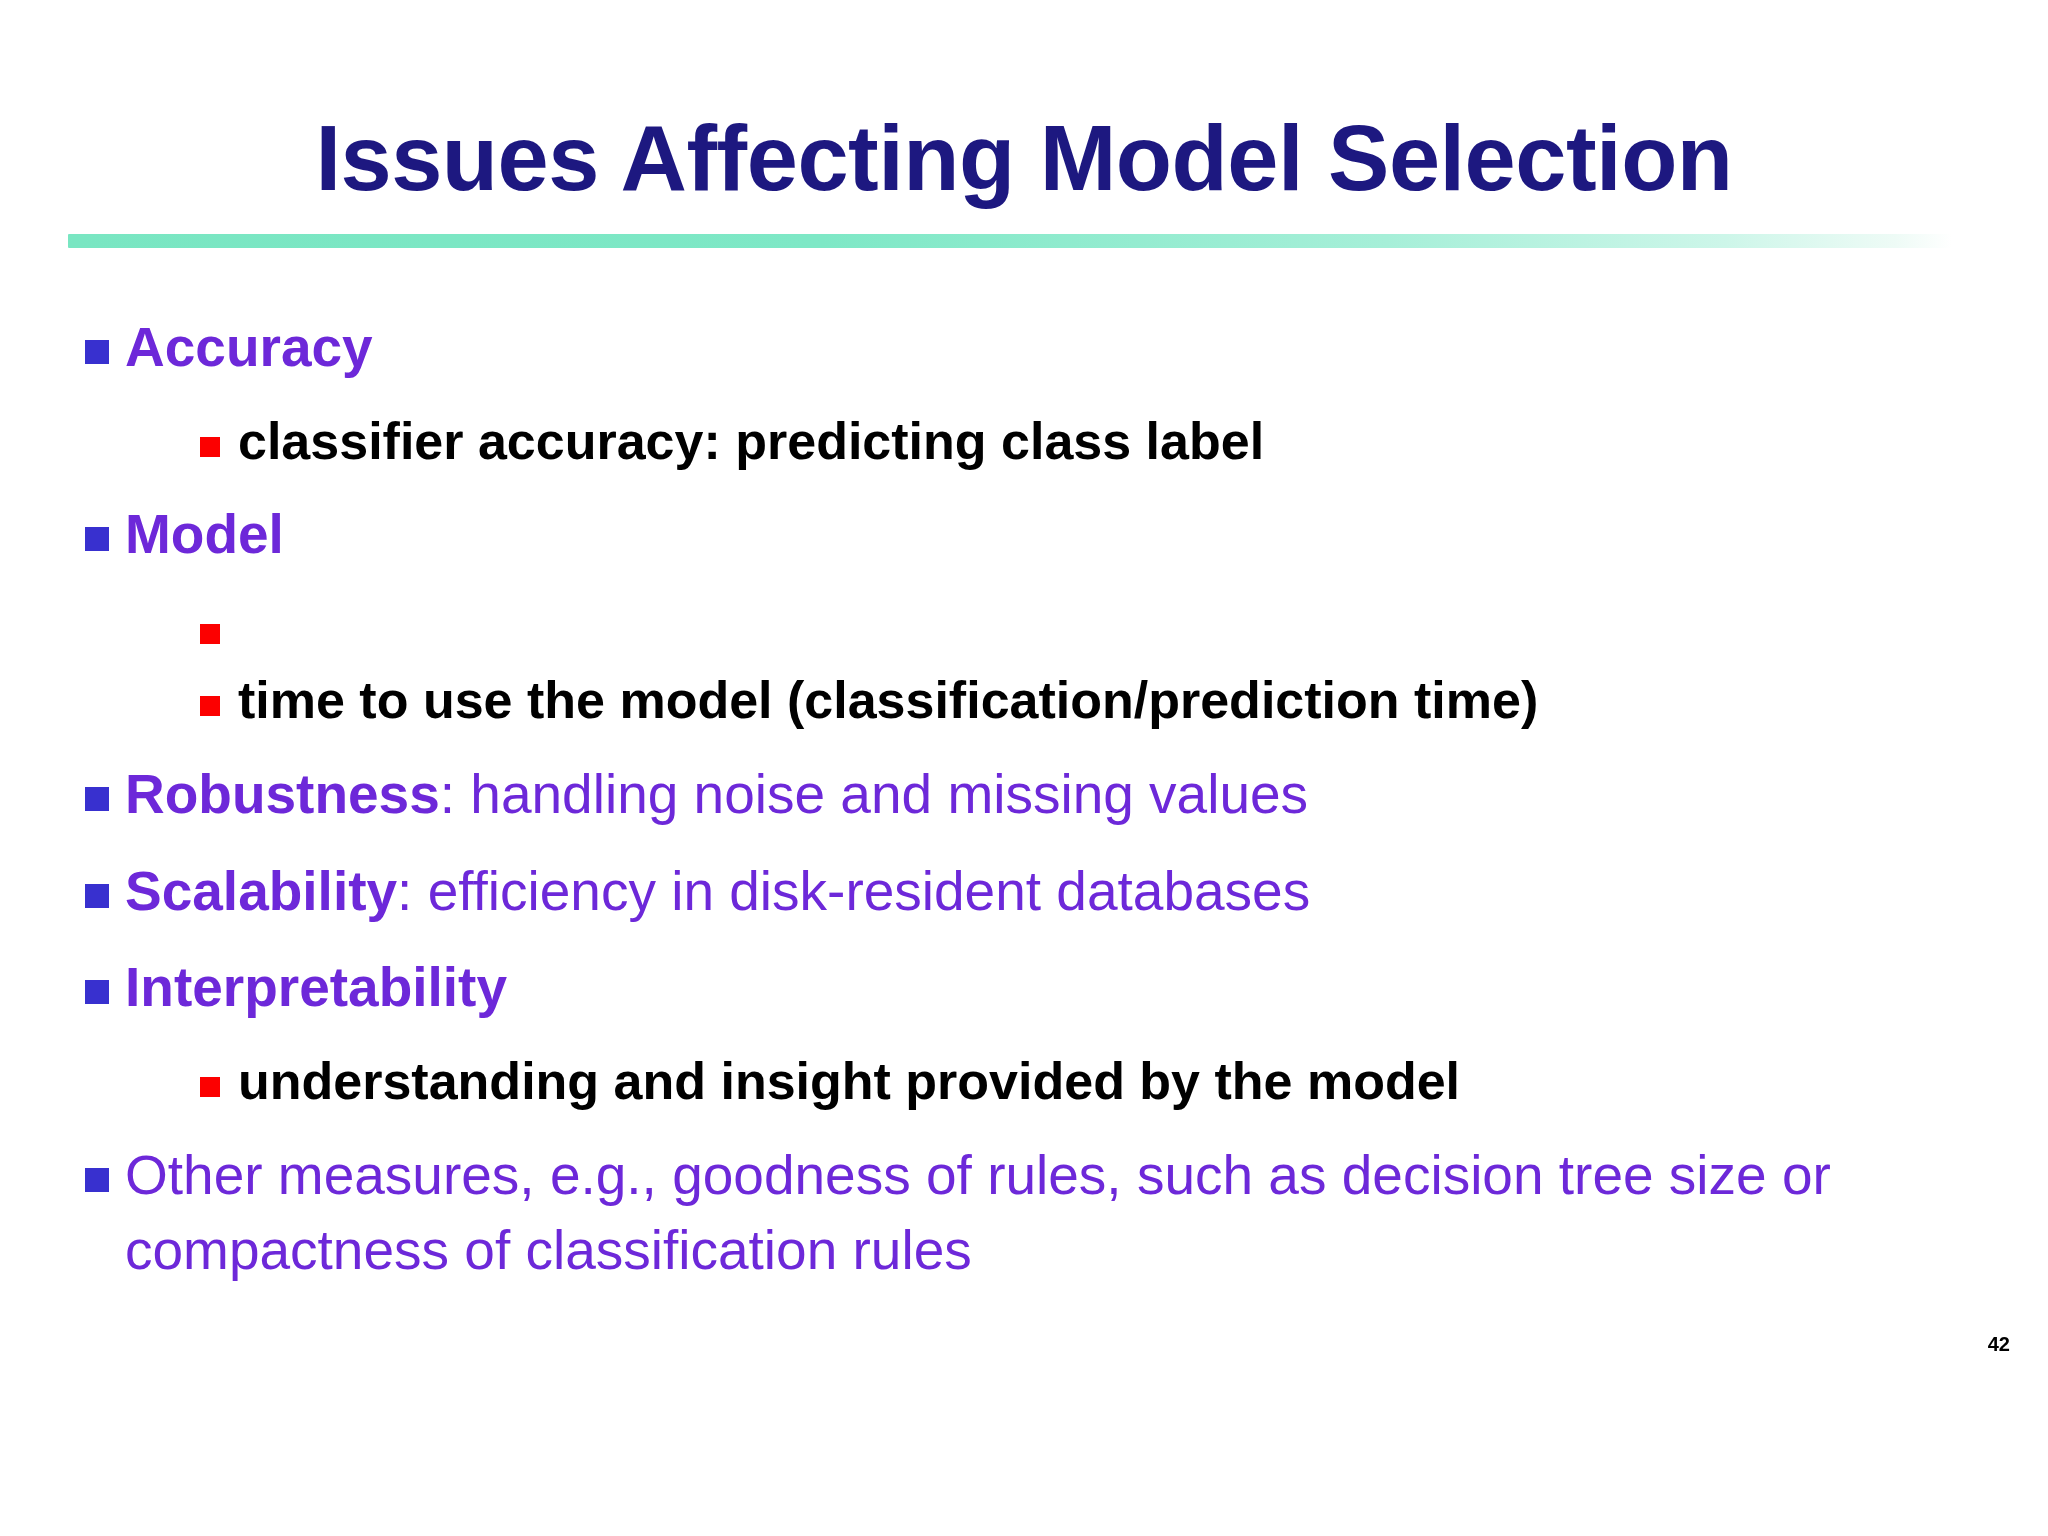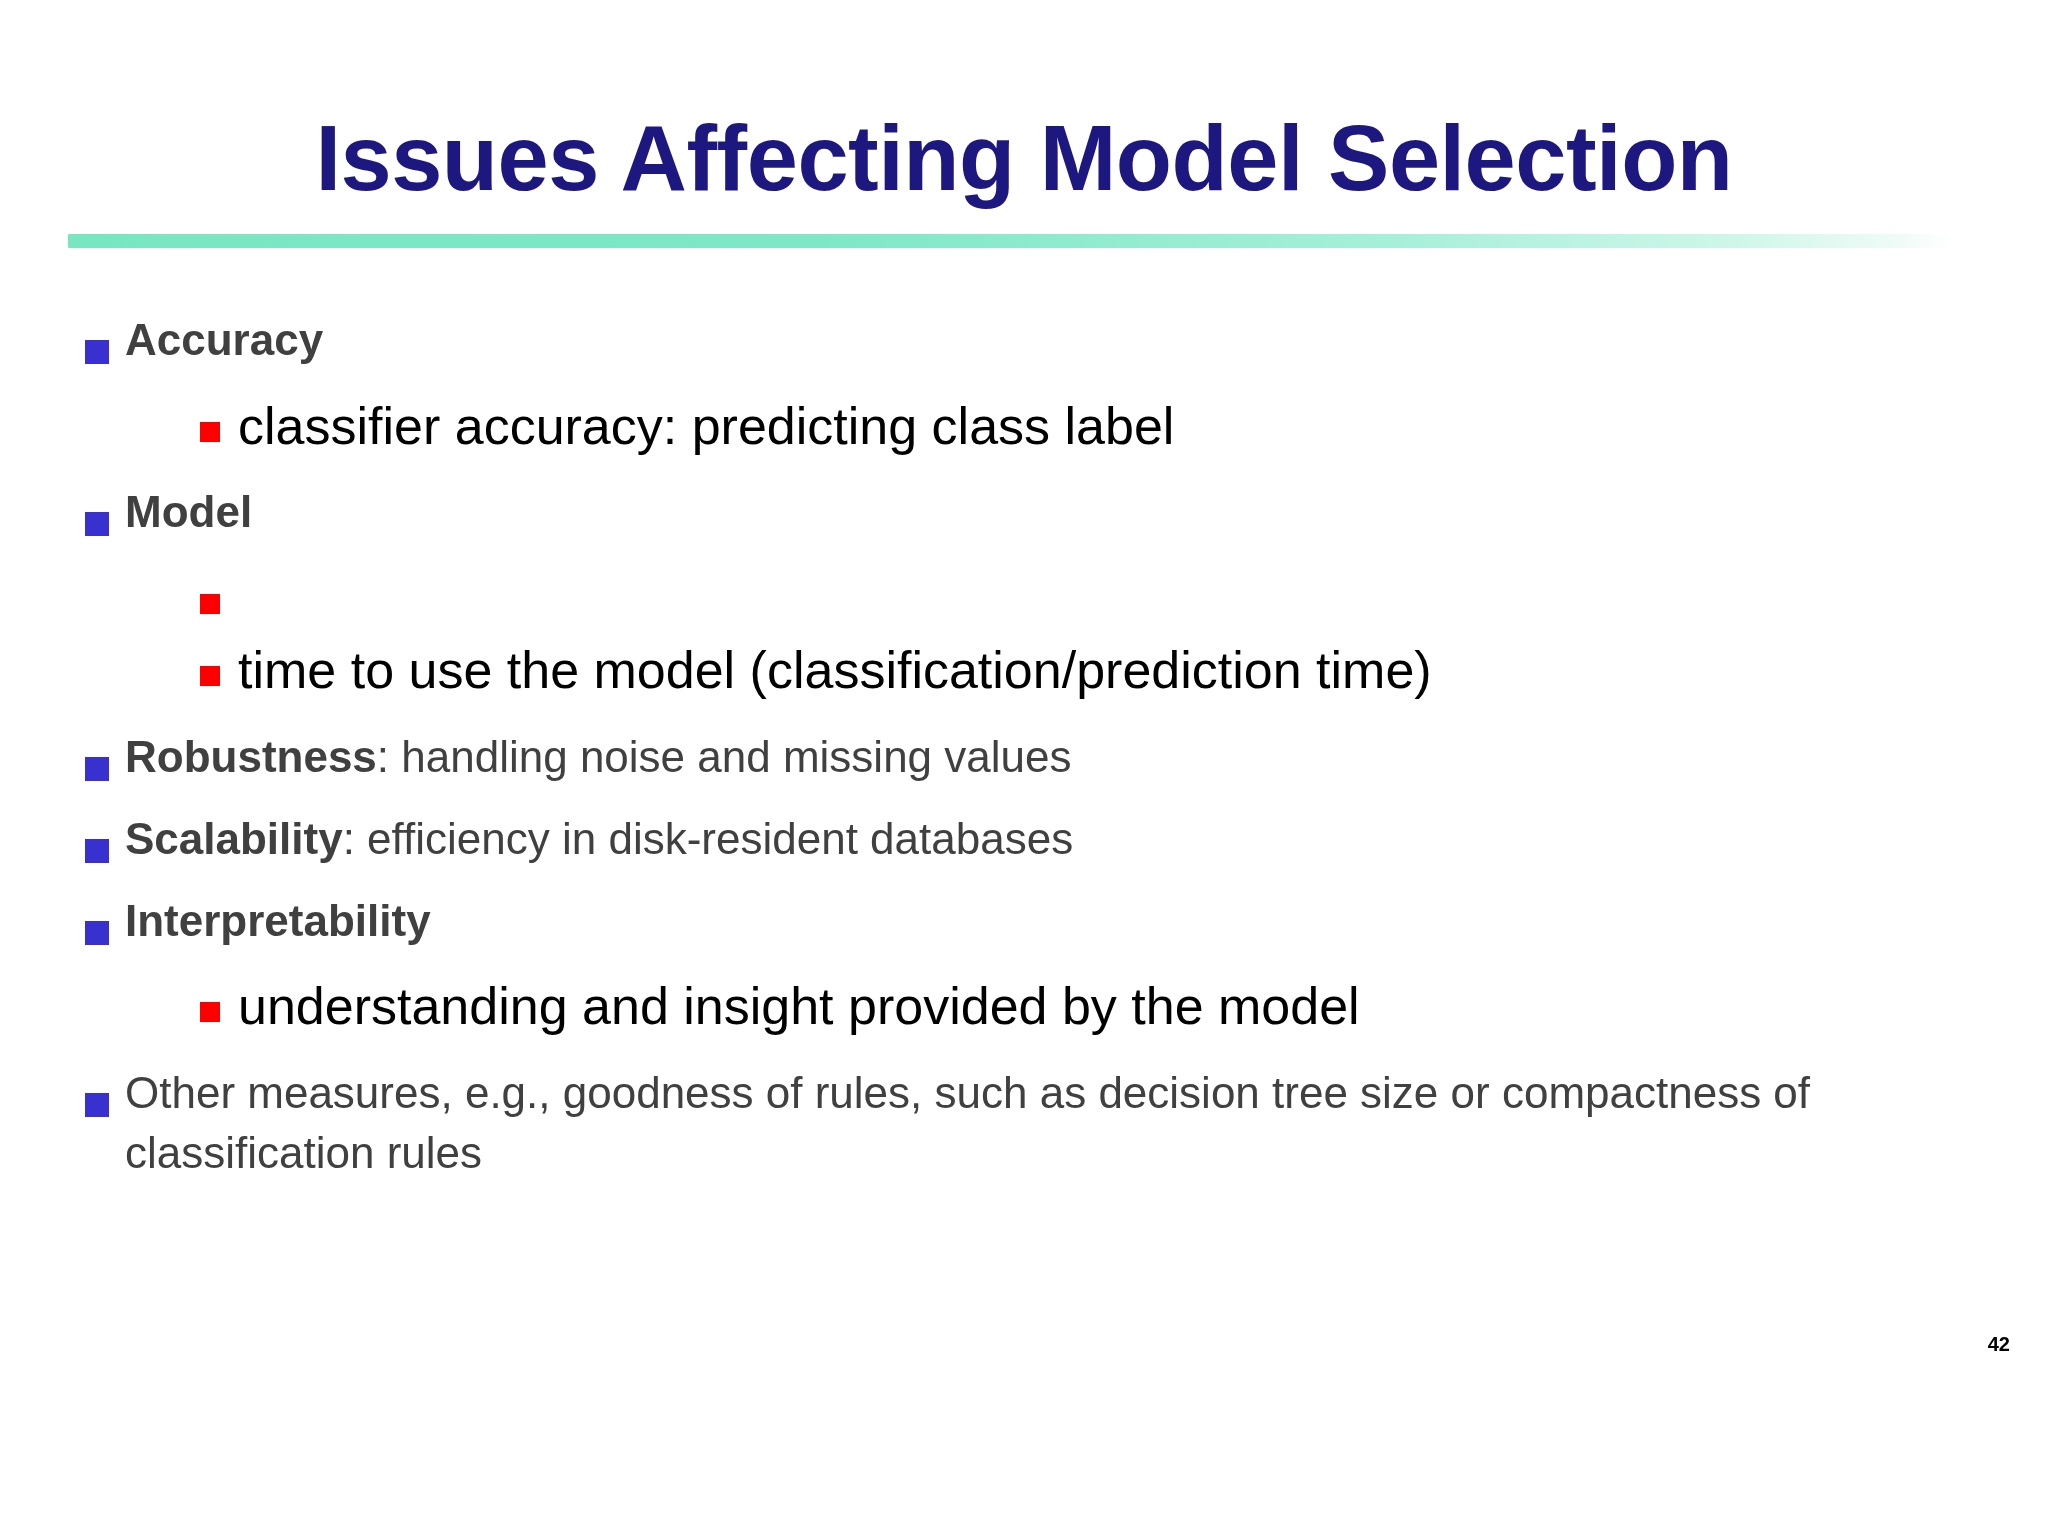--- a/index.html
+++ b/index.html
@@ -81,23 +81,23 @@
   }
   .lvl1 > .marker {
     flex: 0 0 auto;
     width: 24px;
     height: 24px;
     background: #3830cf;
     margin-top: 30px;
     margin-right: 16px;
   }
   .lvl1 > .btext {
-    font-size: 44px;
+    font-size: 55px;
     line-height: 1.36;
-    color: #404040;
+    color: #6d28d9;
     font-family: "Liberation Sans", "DejaVu Sans", sans-serif;
     max-width: 1820px;
   }
   .lvl1 > .btext.bold {
     font-weight: bold;
   }
   .lvl1 .lead {
     font-weight: bold;
   }
   .lvl1 .rest {
@@ -114,21 +114,21 @@
     width: 20px;
     height: 20px;
     background: #fc0000;
     margin-top: 30px;
     margin-right: 18px;
   }
   .lvl2 > .btext {
     font-size: 52px;
     line-height: 1.32;
     color: #000000;
-    font-weight: normal;
+    font-weight: bold;
     max-width: 1700px;
   }
 
   
   .page-number {
     position: absolute;
     right: 38px;
     bottom: 20px;
     font-size: 20px;
     font-weight: bold;

